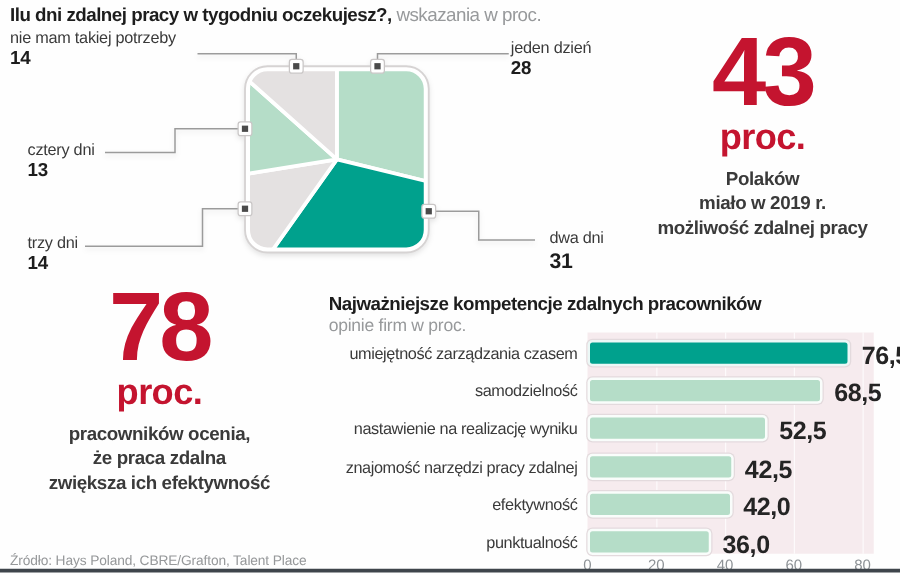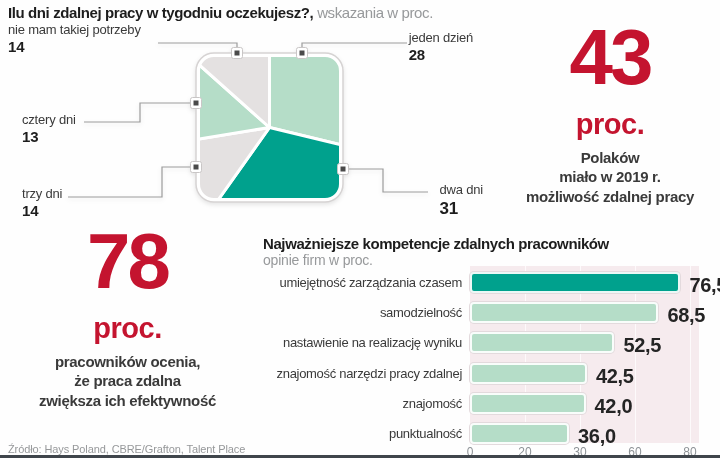--- a/index.html
+++ b/index.html
@@ -15,21 +15,21 @@
   .main-title .r{color:#97999b;}
   
   .pie-label{font-size:13px;color:#3a3a3a;letter-spacing:-0.2px;line-height:1.12;}
   .pie-label .num{display:block;font-weight:bold;font-size:15px;color:#1d1d1d;margin-top:1px;}
   .pie-label.right{}
   .pie-label .num.big{font-size:17px;}
   .pie-svg{left:0;top:0;filter:drop-shadow(0 2px 2px rgba(0,0,0,0.10));}
   
   .stat{text-align:center;}
   .stat .num{color:#c4142f;font-weight:bold;font-size:78px;line-height:0.92;letter-spacing:-3px;}
-  .stat .unit{color:#c4142f;font-weight:600;font-size:29px;line-height:1;margin:16px 0 9px 0;letter-spacing:-0.5px;}
+  .stat .unit{color:#c4142f;font-weight:600;font-size:29px;line-height:1;margin:2px 0 9px 0;letter-spacing:-0.5px;}
   .stat .desc{font-weight:bold;font-size:15px;color:#3a3a3a;line-height:1.3;letter-spacing:-0.3px;}
   
   .bar-title{left:263px;top:235px;font-size:15px;font-weight:bold;color:#1d1d1d;letter-spacing:-0.4px;white-space:nowrap;}
   .bar-subtitle{left:263px;top:252px;font-size:14px;color:#97999b;letter-spacing:-0.2px;}
   .plot-bg{left:470px;top:266px;width:229px;height:177px;background:#f6ebee;}
   .gridline{position:absolute;top:0;width:1px;height:100%;background:rgba(255,255,255,0.75);}
   .bar-label{font-size:13px;color:#3a3a3a;text-align:right;letter-spacing:-0.3px;white-space:nowrap;}
   .bar{border-radius:4px;box-sizing:border-box;border:2px solid rgba(255,255,255,0.92);box-shadow:0 0 0 1px #e3dadd;}
   .bar-value{font-size:20px;font-weight:bold;color:#242424;letter-spacing:-0.3px;}
   .tick{font-size:12px;color:#8d9296;text-align:center;}
@@ -137,30 +137,30 @@
       <div class="abs bar-value" style="left: 689.4px; top: 274px;">76,5</div>
       <div class="abs bar-label" style="left: 236px; width: 226px; top: 305.2px;">samodzielność</div>
       <div class="abs bar" style="left: 470px; top: 302.2px; width: 188.4px; height: 21px; background: rgb(181, 221, 200);"></div>
       <div class="abs bar-value" style="left: 667.4px; top: 304.2px;">68,5</div>
       <div class="abs bar-label" style="left: 236px; width: 226px; top: 335.4px;">nastawienie na realizację wyniku</div>
       <div class="abs bar" style="left: 470px; top: 332.4px; width: 144.4px; height: 21px; background: rgb(181, 221, 200);"></div>
       <div class="abs bar-value" style="left: 623.4px; top: 334.4px;">52,5</div>
       <div class="abs bar-label" style="left: 236px; width: 226px; top: 365.6px;">znajomość narzędzi pracy zdalnej</div>
       <div class="abs bar" style="left: 470px; top: 362.6px; width: 116.9px; height: 21px; background: rgb(181, 221, 200);"></div>
       <div class="abs bar-value" style="left: 595.9px; top: 364.6px;">42,5</div>
-      <div class="abs bar-label" style="left: 236px; width: 226px; top: 395.8px;">znajomość</div>
+      <div class="abs bar-label" style="left: 236px; width: 226px; top: 395.8px;">efektywność</div>
       <div class="abs bar" style="left: 470px; top: 392.8px; width: 115.5px; height: 21px; background: rgb(181, 221, 200);"></div>
       <div class="abs bar-value" style="left: 594.5px; top: 394.8px;">42,0</div>
       <div class="abs bar-label" style="left: 236px; width: 226px; top: 426px;">punktualność</div>
       <div class="abs bar" style="left: 470px; top: 423px; width: 99px; height: 21px; background: rgb(181, 221, 200);"></div>
       <div class="abs bar-value" style="left: 578px; top: 425px;">36,0</div>
     </div>
   <div id="axis-ticks">
       <div class="abs tick" style="left: 450px; top: 445px; width: 40px;">0</div>
       <div class="abs tick" style="left: 505px; top: 445px; width: 40px;">20</div>
-      <div class="abs tick" style="left: 560px; top: 445px; width: 40px;">30</div>
+      <div class="abs tick" style="left: 560px; top: 445px; width: 40px;">40</div>
       <div class="abs tick" style="left: 615px; top: 445px; width: 40px;">60</div>
       <div class="abs tick" style="left: 670px; top: 445px; width: 40px;">80</div>
     </div>
 
   <div class="abs source">Źródło: Hays Poland, CBRE/Grafton, Talent Place</div>
   <div class="abs bottom-rule"></div>
 </div>
 
 </body></html>

